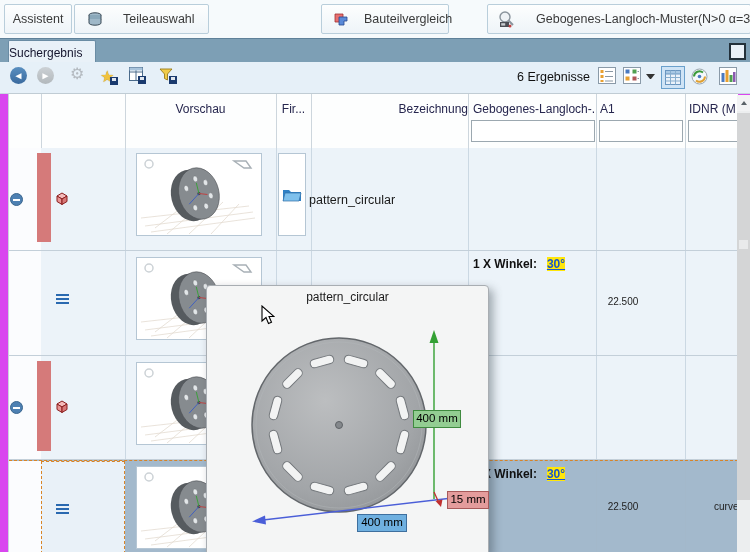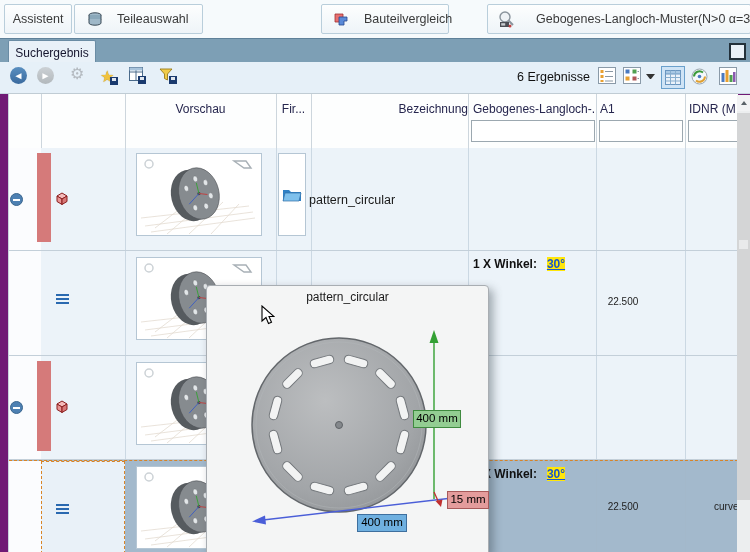--- a/index.html
+++ b/index.html
@@ -1,28 +1,28 @@
 <!DOCTYPE html>
 <html><head>
 <meta charset="utf-8">
 <style>
   html,body{margin:0;padding:0;background:#e8eef3;font-family:"Liberation Sans",sans-serif;}
-  .window{position:relative;width:750px;height:552px;background:#701a75;overflow:hidden;}
+  .window{position:relative;width:750px;height:552px;background:#d946ef;overflow:hidden;}
   .abs{position:absolute;}
   
   .topbar{position:absolute;left:0;top:0;width:750px;height:38px;background:#f6fafc;}
   .ttab{position:absolute;top:4px;height:28px;border:1px solid #b9cedb;border-radius:2px;
         background:linear-gradient(#fdfefe,#eef4f8);display:flex;align-items:center;
         font-size:12.5px;color:#3a3a3a;cursor:default;}
   .ttab .lbl{white-space:nowrap;}
   
   .docstrip{position:absolute;left:0;top:38px;width:750px;height:24px;background:#7d9fb5;border-top:1px solid #5f8199;}
   .doctab{position:absolute;left:8px;top:1px;width:86px;height:23px;background:#e9f1f8;
           border:1px solid #6a8ca4;border-bottom:none;border-radius:2px 2px 0 0;
-          font-size:12px;color:#15152e;display:flex;align-items:center;justify-content:center;}
+          font-size:12px;color:#15152e;display:flex;align-items:center;}
   .maxbtn{position:absolute;left:729px;top:4px;width:13px;height:13px;border:2px solid #22303a;background:#e9f1f8;}
   
   .toolbar{position:absolute;left:0;top:62px;width:750px;height:31px;background:#e6f0f8;border-bottom:1px solid #c9d6e0;}
   .tbico{position:absolute;top:5px;width:20px;height:20px;}
   .circbtn{width:17px;height:17px;border-radius:50%;display:flex;align-items:center;justify-content:center;
            color:#fff;font-size:10px;line-height:1;}
   .results{position:absolute;top:8px;font-size:12.5px;color:#111;}
   .viewsel{background:#cfe4f6;border:1px solid #6aa0cc;}
   
   .thead{position:absolute;left:8px;top:93px;width:729px;height:54px;background:#fdfefe;
@@ -106,21 +106,21 @@
     </symbol>
   </defs>
 </svg>
 
 <div class="window">
 
   <div class="topbar">
     <div class="ttab" style="left:4px;width:66px;justify-content:center;">
       <span class="lbl">Assistent</span>
     </div>
-    <div class="ttab" style="left:74px;width:127px;">
+    <div class="ttab" style="left:74px;width:127px;padding-left:6px;">
       <span class="abs" style="left:12px;top:6px;">
         <svg width="16" height="16" viewBox="0 0 16 16">
             <g fill="#9fb8c8" stroke="#3a4a56" stroke-width="1">
           <ellipse cx="8" cy="4" rx="6" ry="2.2"></ellipse>
               <path d="M2 4 v4 a6 2.2 0 0 0 12 0 v-4" fill="#8aa8ba"></path>
           <path d="M2 8 v4 a6 2.2 0 0 0 12 0 v-4" fill="#9fb8c8"></path>
             </g>
           </svg>
       </span>
       <span class="lbl" style="margin-left:42px;">Teileauswahl</span>

